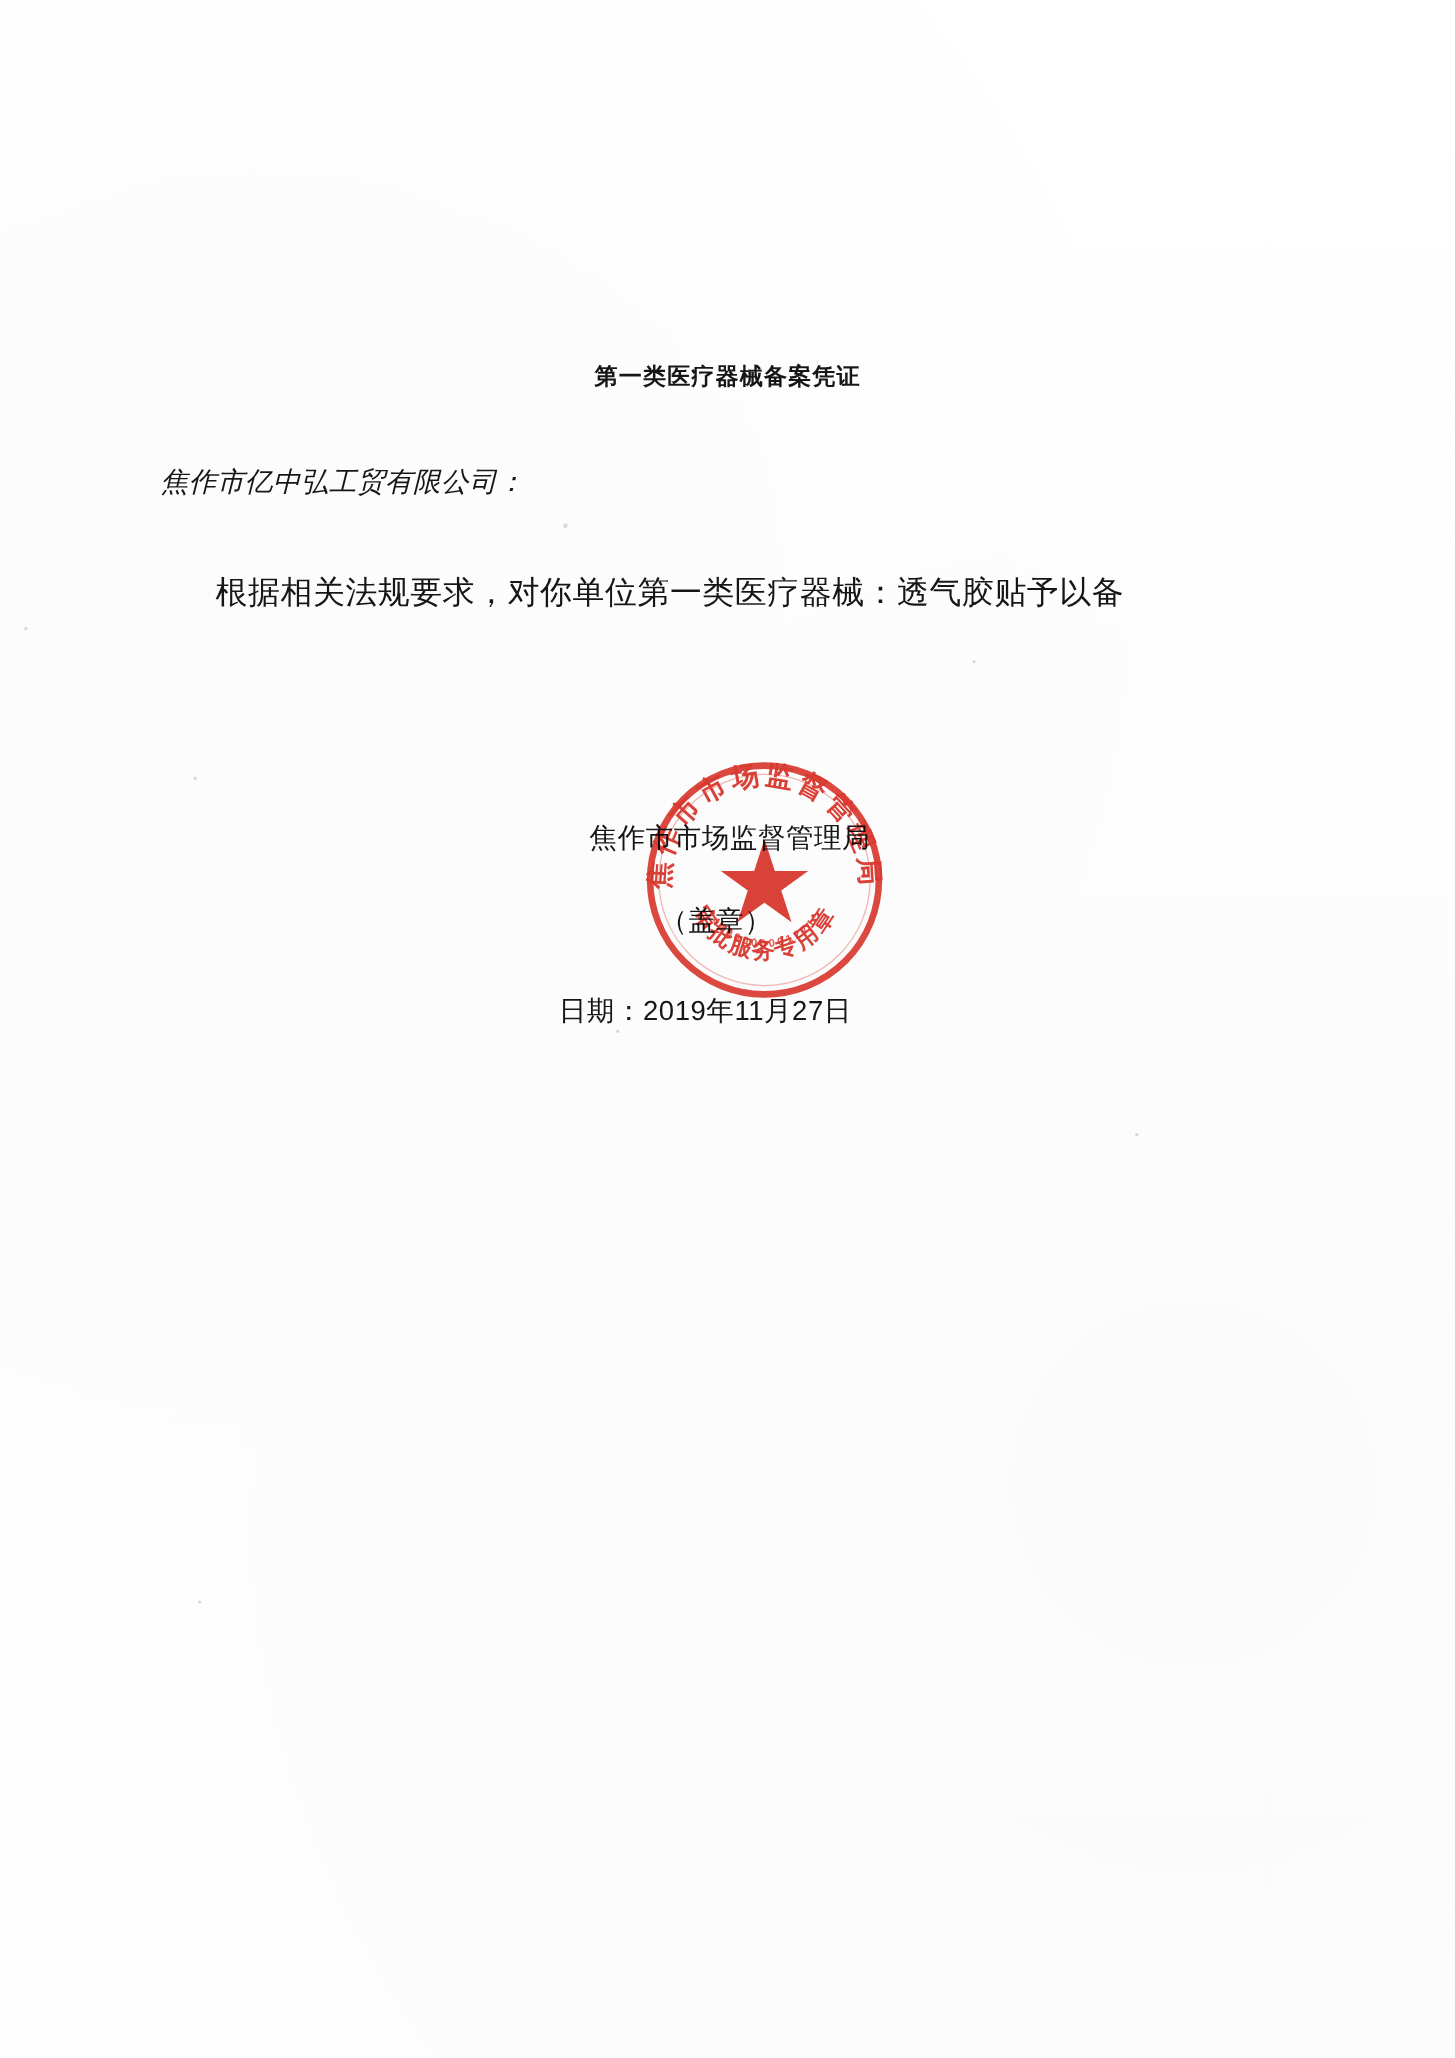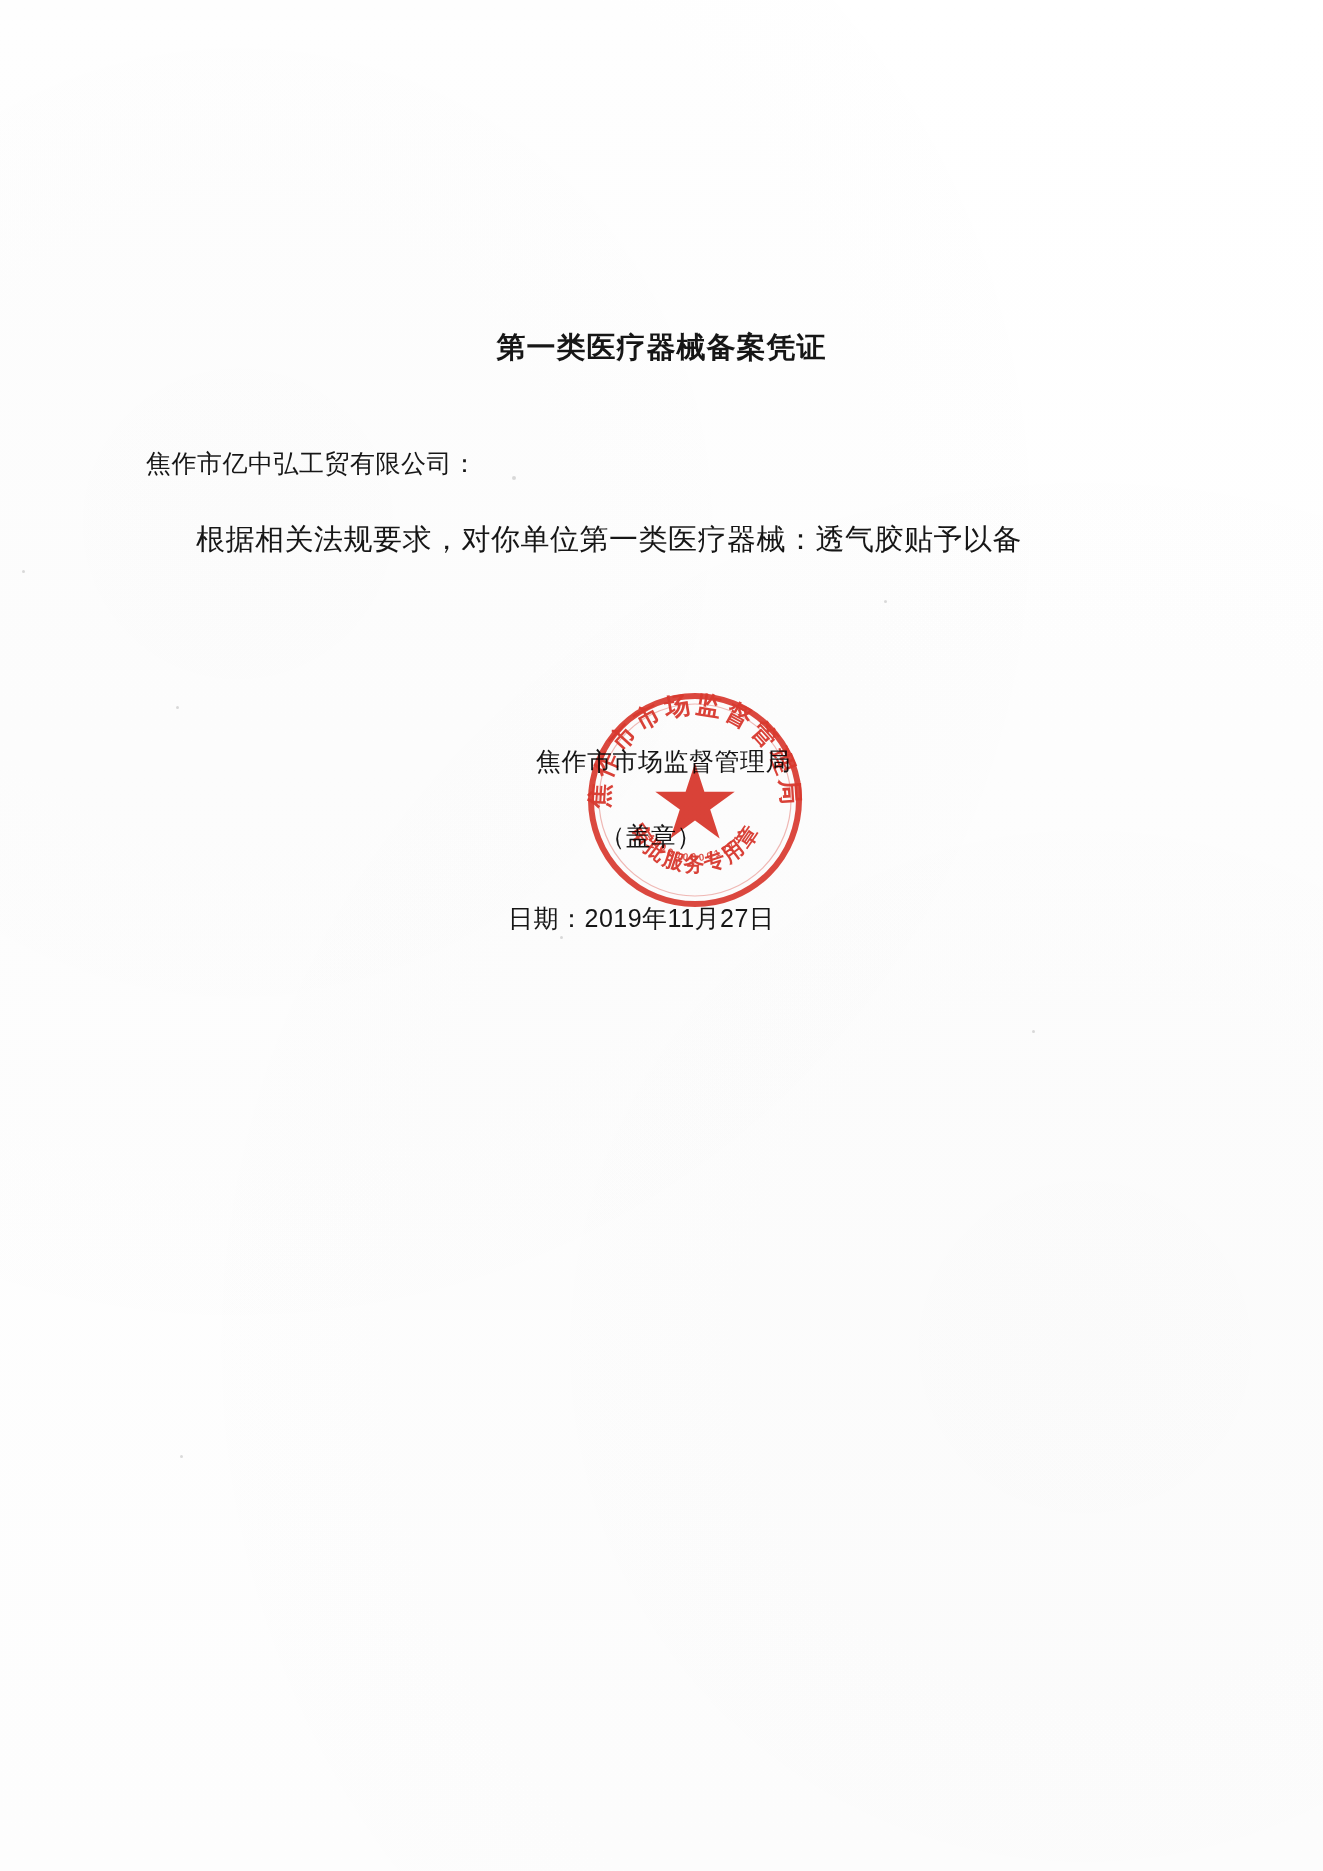--- a/index.html
+++ b/index.html
@@ -25,33 +25,34 @@
       radial-gradient(circle at 82% 72%, rgba(0,0,0,0.010) 0%, rgba(0,0,0,0) 60%),
       linear-gradient(180deg, #ffffff 0%, #fefefe 40%, #fdfdfd 100%);
   }
 
   .doc-title {
     position: absolute;
     top: 328px;
     left: 0;
     width: 100%;
     text-align: center;
-    font-size: 29px;
+    font-size: 21px;
     letter-spacing: 1px;
     font-weight: 600;
     color: #161616;
   }
 
   .addressee {
     position: absolute;
-    top: 447px;
+    top: 421px;
     left: 146px;
     font-size: 25px;
     letter-spacing: 0.5px;
     color: #161616;
+    font-style: italic;
   }
 
   .body-block {
     position: absolute;
     top: 513px;
     left: 146px;
     width: 1030px;
     font-size: 29px;
     line-height: 52px;
     letter-spacing: 0.5px;

